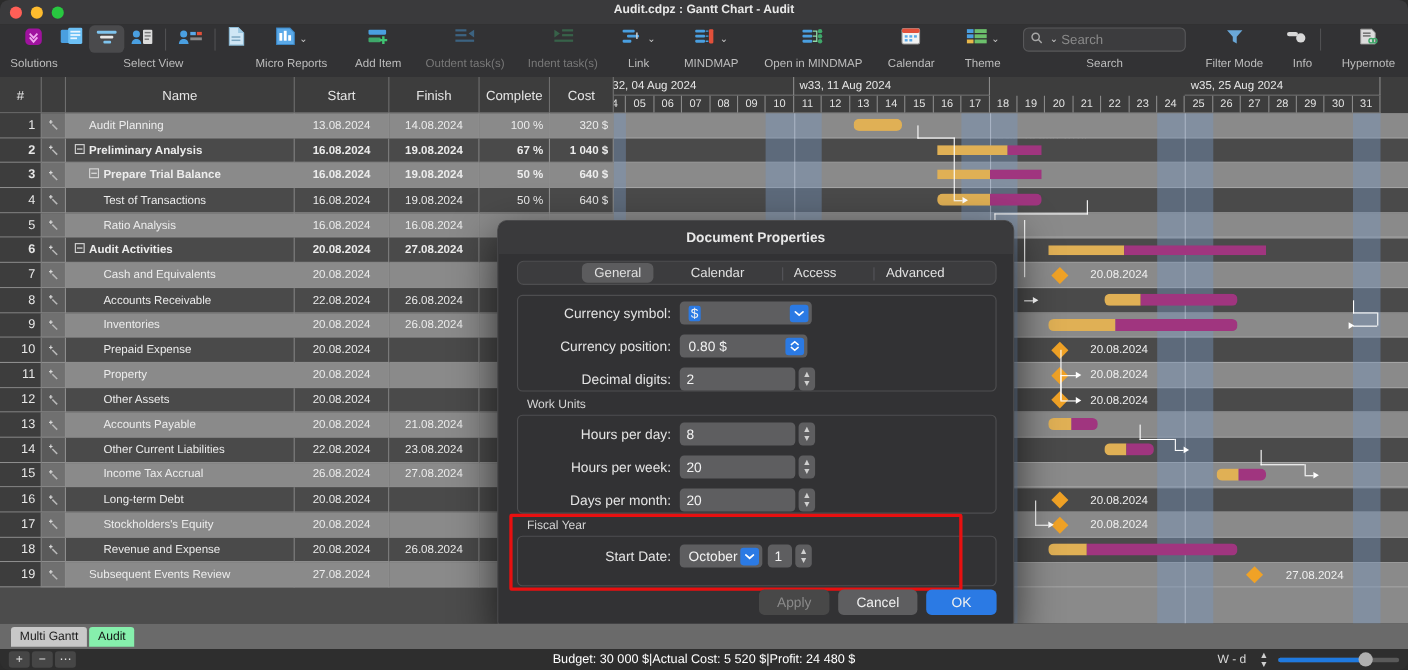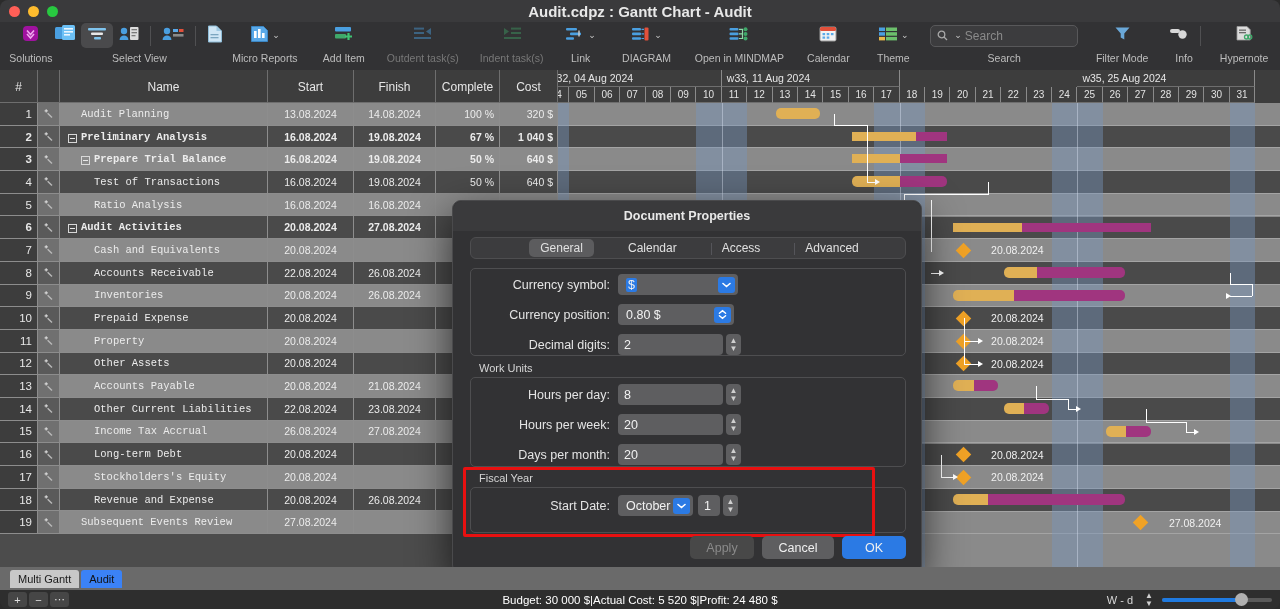--- a/index.html
+++ b/index.html
@@ -18,21 +18,21 @@
     background: #3a3a3c;
     border-top-left-radius: 8px; border-top-right-radius: 8px;
   }
   .traffic { position: absolute; left: 9px; top: 6px; display: flex; gap: 8px; }
   .tl { width: 11px; height: 11px; border-radius: 50%; display:block; }
   .tl.red { background: #ff5f57; }
   .tl.yellow { background: #febc2e; }
   .tl.green { background: #28c840; }
   .win-title {
     position: absolute; left: 0; top: 3px; width: 1280px;
-    text-align: center; font-size: 15px; font-weight: bold; color: #e8e8e8;
+    text-align: center; font-size: 11px; font-weight: bold; color: #e8e8e8;
   }
 
   
   .toolbar {
     position: absolute; left: 0; top: 22px; width: 1280px; height: 48px;
     background: #323234;
     display: flex; align-items: flex-start;
   }
   .tb-group { display: flex; flex-direction: column; align-items: center; }
   .tb-items { display: flex; align-items: center; height: 27px; }
@@ -96,21 +96,21 @@
     background: #3d3d3d !important; color: #e8e8e8; font-size: 11.5px;
   }
   .cell.c-ico { width: 22px; justify-content: center; background: #707070 !important; }
   .row.dark .cell.c-ico { background: #5a5a5a !important; }
   .cell.c-name { width: 208px; padding-left: 6px; }
   .cell.c-start { width: 86px; justify-content: center; }
   .cell.c-finish { width: 82px; justify-content: center; }
   .cell.c-complete { width: 64px; justify-content: flex-end; padding-right: 5px; }
   .cell.c-cost { width: 58px; justify-content: flex-end; padding-right: 4px; }
   .row.bold .cell { font-weight: bold; }
-  .nm { display: flex; align-items: flex-end; gap: 4px; font-family: Liberation Mono, monospace; }
+  .nm { display: flex; align-items: flex-start; gap: 4px; }
   .expander {
     width: 9px; height: 9px; border: 1px solid #d8d8d8;
     display: inline-flex; align-items: center; justify-content: center;
     font-size: 9px; line-height: 1; color: #e8e8e8; flex: 0 0 auto;
   }
   .expander::before { content: ""; width: 5px; height: 1px; background: #e8e8e8; }
 
   
   .gantt {
     position: absolute; left: 558px; top: 0; width: 722px; height: 497px;
@@ -250,21 +250,21 @@
 
   
   .sheet-tabs {
     position: absolute; left: 0; top: 567px; width: 1280px; height: 23px;
     background: #6a6a6a; display: flex; align-items: center; padding-left: 10px; gap: 2px;
   }
   .sheet-tab {
     font-size: 11px; color: #1a1a1a; background: #c8c8c8;
     padding: 3px 8px; border-radius: 3px 3px 0 0;
   }
-  .sheet-tab.active { background: #3b82f6; color: #111; }
+  .sheet-tab.active { background: #86efac; color: #111; }
   .statusbar {
     position: absolute; left: 0; top: 590px; width: 1280px; height: 19px;
     background: #2e2e2e; display: flex; align-items: center;
     border-bottom-left-radius: 8px; border-bottom-right-radius: 8px;
   }
   .sb-btns { display: flex; align-items: center; gap: 2px; padding-left: 8px; }
   .sb-btn {
     width: 19px; height: 15px; background: #464646; border-radius: 3px;
     display: flex; align-items: center; justify-content: center;
     font-size: 11px; color: #e0e0e0;
@@ -464,21 +464,21 @@
                 <rect x="1" y="2" width="9" height="2.6" rx="1" fill="#4a9fe0"></rect>
                 <rect x="1" y="6.6" width="9" height="2.6" rx="1" fill="#4a9fe0"></rect>
                 <rect x="1" y="11.2" width="9" height="2.6" rx="1" fill="#4a9fe0"></rect>
                 <path d="M10.5 3.3h2.5M10.5 7.9h2.5M10.5 12.5h2.5" stroke="#4a9fe0" stroke-width="1.2"></path>
                 <rect x="13.5" y="1.5" width="4" height="13" rx="1" fill="#e2503a"></rect>
               </svg>
           </span>
           <span class="chev">⌄</span>
         </div>
       </div>
-      <div class="tb-label">DIAGRAM</div>
+      <div class="tb-label">MINDMAP</div>
     </div>
 
     <div class="tb-group" style="width:110px;">
       <div class="tb-items">
         <div class="tb-btn">
           <span>
             <svg width="20" height="16" viewBox="0 0 20 16">
                 <rect x="0.5" y="2" width="9" height="2.6" rx="1" fill="#4a9fe0"></rect>
                 <rect x="0.5" y="6.6" width="9" height="2.6" rx="1" fill="#4a9fe0"></rect>
                 <rect x="0.5" y="11.2" width="9" height="2.6" rx="1" fill="#4a9fe0"></rect>

